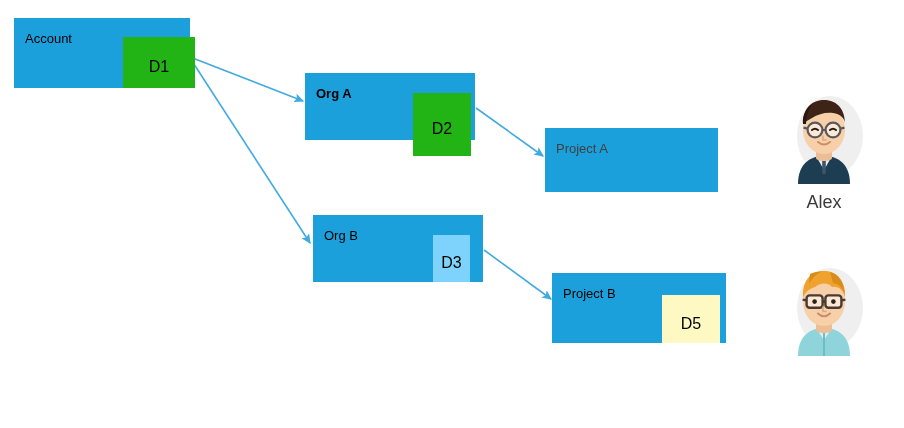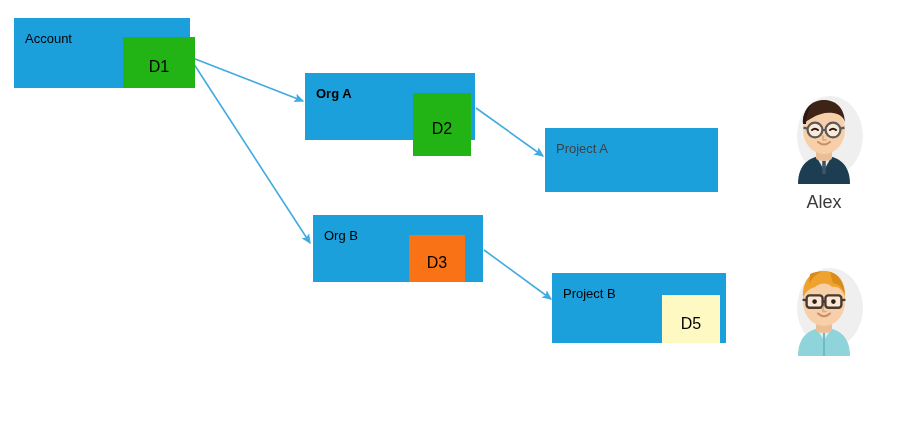--- a/index.html
+++ b/index.html
@@ -113,21 +113,21 @@
     <div class="node-label" style="color: rgb(0, 0, 0); font-weight: bold;">Org A</div>
   </div>
 
   <div class="node" style="left:545px; top:128px; width:173px; height:64px;">
     <div class="node-box" style="background: rgb(28, 160, 220);"></div>
     <div class="node-label" style="color: #404040;">Project A</div>
   </div>
 
   <div class="node" style="left:313px; top:215px; width:170px; height:67px;">
     <div class="node-box" style="background: rgb(28, 160, 220);"></div>
-    <div class="badge" style="left: 96px; top: 20px; width: 56px; height: 47px; background: #f97316;">
+    <div class="badge" style="left: 120px; top: 20px; width: 37px; height: 47px; background: #7dd3fc;">
       <span class="badge-label">D3</span>
     </div>
     <div class="node-label" style="color: rgb(0, 0, 0);">Org B</div>
   </div>
 
   <div class="node" style="left:552px; top:273px; width:174px; height:70px;">
     <div class="node-box" style="background: rgb(28, 160, 220);"></div>
     <div class="badge" style="left: 110px; top: 22px; width: 58px; height: 48px; background: #fef9c3;">
       <span class="badge-label">D5</span>
     </div>

